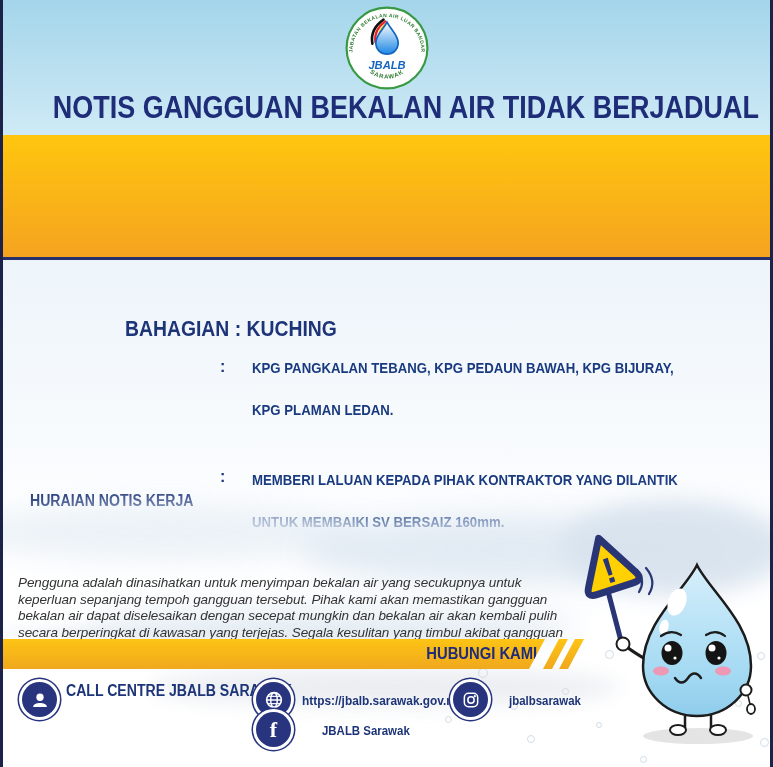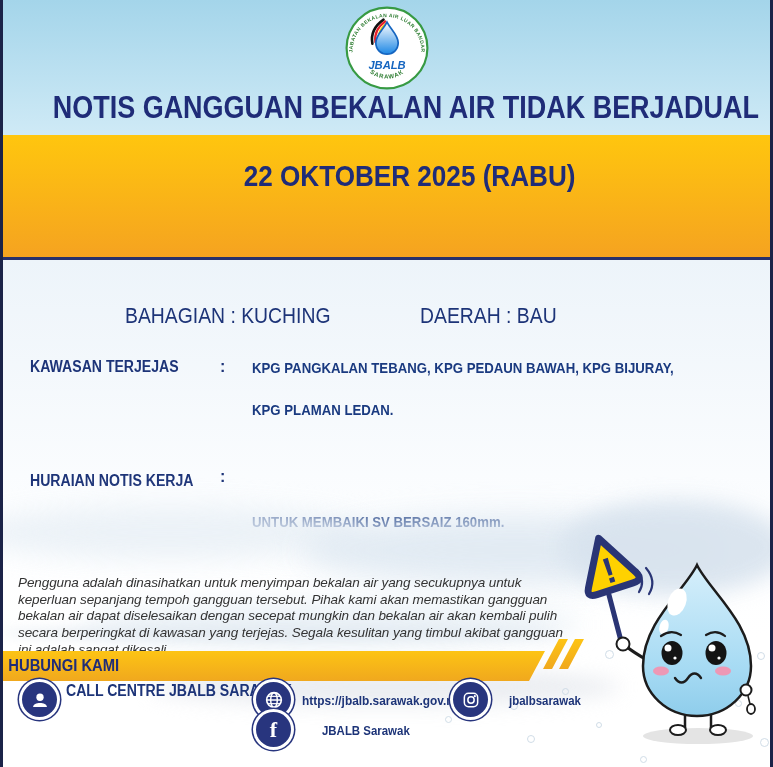--- a/index.html
+++ b/index.html
@@ -22,40 +22,40 @@
   
   .banner { position:absolute; left:0; top:135px; width:773px; height:122px;
             background:linear-gradient(#ffc60e,#f5a320); text-align:center;
             color:#1f2c78; font-weight:bold; font-size:30px; padding-top:21px; padding-left:46px; }
   .banner .b-line { height:40px; line-height:40px; white-space:nowrap; }
   .divider { position:absolute; left:0; top:257px; width:773px; height:3px; background:#27306b; }
 
   
   .content { position:absolute; left:0; top:260px; width:773px; height:380px;
              background:linear-gradient(#edf4fa, #fdfeff 70%, #ffffff); }
-  .loc { position:absolute; top:303px; color:#1d3478; font-weight:normal; font-size:22px; white-space:nowrap; }
+  .loc { position:absolute; top:316px; color:#1d3478; font-weight:bold; font-size:22px; white-space:nowrap; }
   .loc.bahagian { left:125px; } .loc.daerah { left:420px; }
 
   .dlabel { position:absolute; left:30px; color:#1d3478; font-weight:bold; font-size:16px; white-space:nowrap; }
   .dcolon { position:absolute; left:220px; color:#1d3478; font-weight:bold; font-size:16px; }
   .dline  { position:absolute; left:252px; color:#1a3a80; font-weight:bold; font-size:15px; white-space:nowrap; }
 
   
   .blob { position:absolute; border-radius:50%; }
   .bubble { position:absolute; border:1.5px solid #c9d7e3; border-radius:50%; opacity:.85; }
 
   .disclaimer { position:absolute; left:18px; top:575px; width:548px; z-index:6;
                 color:#333333; font-style:italic; font-size:13.5px; line-height:1.24;
                 font-weight:500; letter-spacing:-0.1px; }
 
   
   .hubungi { position:absolute; left:0; top:639px; width:545px; height:30px; z-index:7;
              background:linear-gradient(#fdc414,#f0a81e);
              clip-path:polygon(0 0, 100% 0, calc(100% - 16px) 100%, 0 100%);
-             text-align:left; color:#1f2c78; font-weight:bold; font-size:17px; line-height:30px;margin-top:12px; }
+             text-align:right; color:#1f2c78; font-weight:bold; font-size:17px; line-height:30px; }
   .stripe { position:absolute; top:639px; height:30px; width:9px; z-index:7;
             background:linear-gradient(#fdc414,#f0a81e); transform:skewX(-28deg); }
 
   
   .cicon { position:absolute; width:35px; height:35px; border-radius:50%; background:#28357e; z-index:8;
            box-shadow:0 0 0 3px #ffffff, 0 0 0 4.5px #28357e; display:flex; align-items:center; justify-content:center; }
   .ctext { position:absolute; color:#1d3478; font-weight:bold; z-index:8; white-space:nowrap; }
   .fb-glyph { color:#ffffff; font-weight:bold; font-size:22px; line-height:1; font-family:"Liberation Serif", serif; }
 
   svg { display:block; }
@@ -91,36 +91,34 @@
         <path d="M50 20 C46 28 37 35 37 44 C37 52 43 57 50 57 C57 57 63 52 63 44 C63 35 54 28 50 20 Z" fill="url(#dropG)" stroke="#1565c0" stroke-width="2"></path>
         <text x="50" y="74" text-anchor="middle" font-size="13" font-weight="bold" font-style="italic" fill="#1565c0">JBALB</text>
       </svg>
     </div>
     <div class="title">
       <span class="cond">NOTIS GANGGUAN BEKALAN AIR TIDAK BERJADUAL</span>
     </div>
   </div>
 
   <div class="banner">
-    <div class="b-line"><span class="cond">22 OKTOBER 2025 (RABU)</span></div>
   </div>
   <div class="divider"></div>
 
   <div class="content"></div>
 
   <div class="loc bahagian"><span class="condL">BAHAGIAN : KUCHING</span></div>
-  <div class="loc daerah"><span class="condL">DAERAH : BAU</span></div>
-
-  <div class="dlabel" style="top:358px;"><span class="condL">KAWASAN TERJEJAS</span></div>
+
   <div class="dcolon" style="top:358px;">:</div>
   <div class="dline" style="top:401px;"><span class="condL">KPG PLAMAN LEDAN.</span></div>
   <div class="dline" style="top:359px;"><span class="condL">KPG PANGKALAN TEBANG, KPG PEDAUN BAWAH, KPG BIJURAY,</span></div>
 
-  <div class="dlabel" style="top:472px;"><span class="condL">HURAIAN NOTIS KERJA</span></div>
+  <div class="dlabel" style="top:492px;"><span class="condL">HURAIAN NOTIS KERJA</span></div>
   <div class="dcolon" style="top:468px;">:</div>
+  <div class="dline" style="top:471px;"><span class="condL">MEMBERI LALUAN KEPADA PIHAK KONTRAKTOR YANG DILANTIK</span></div>
   <div class="dline" style="top:513px;"><span class="condL">UNTUK MEMBAIKI SV BERSAIZ 160mm.</span></div>
 
   <div>
     <div class="blob" style="left:-30px; top:505px; width:400px; height:55px; background:#e9f0f6; filter:blur(13px); opacity:.85;"></div>
     <div class="blob" style="left:300px; top:515px; width:430px; height:70px; background:#dfe9f2; filter:blur(15px); opacity:.9;"></div>
     <div class="blob" style="left:560px; top:500px; width:230px; height:95px; background:#d8e3ee; filter:blur(11px); opacity:.9;"></div>
     <div class="blob" style="left:80px; top:602px; width:500px; height:45px; background:#e4edf4; filter:blur(13px); opacity:.75;"></div>
     <div class="blob" style="left:0px; top:626px; width:560px; height:14px; background:#dfe7ef; filter:blur(6px); opacity:.7;"></div>
     <div class="blob" style="left:150px; top:668px; width:470px; height:38px; background:#e6e9ee; filter:blur(10px); opacity:.8;"></div>
     <div class="bubble" style="left:478px; top:668px; width:10px; height:10px;"></div>

